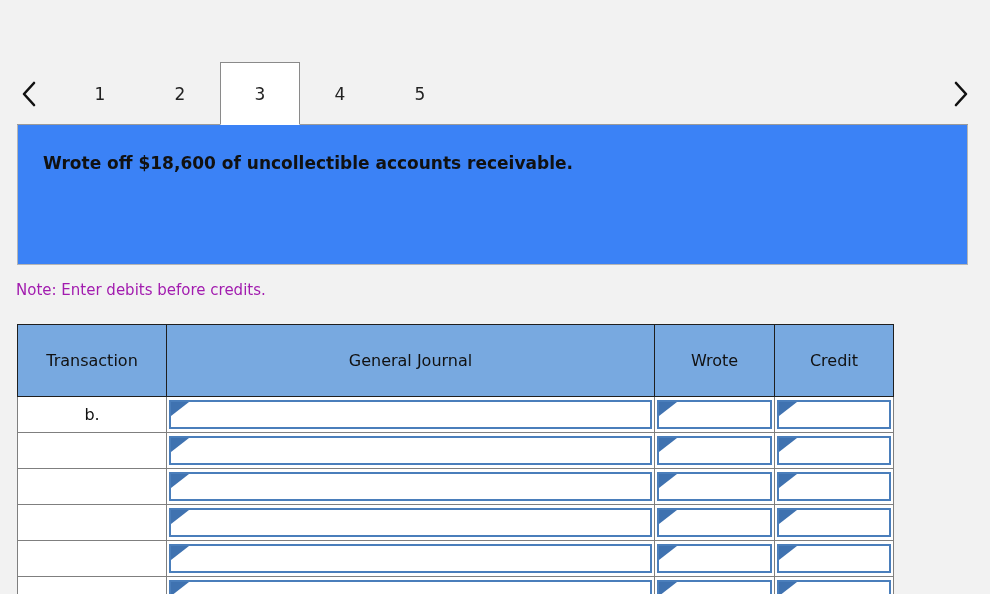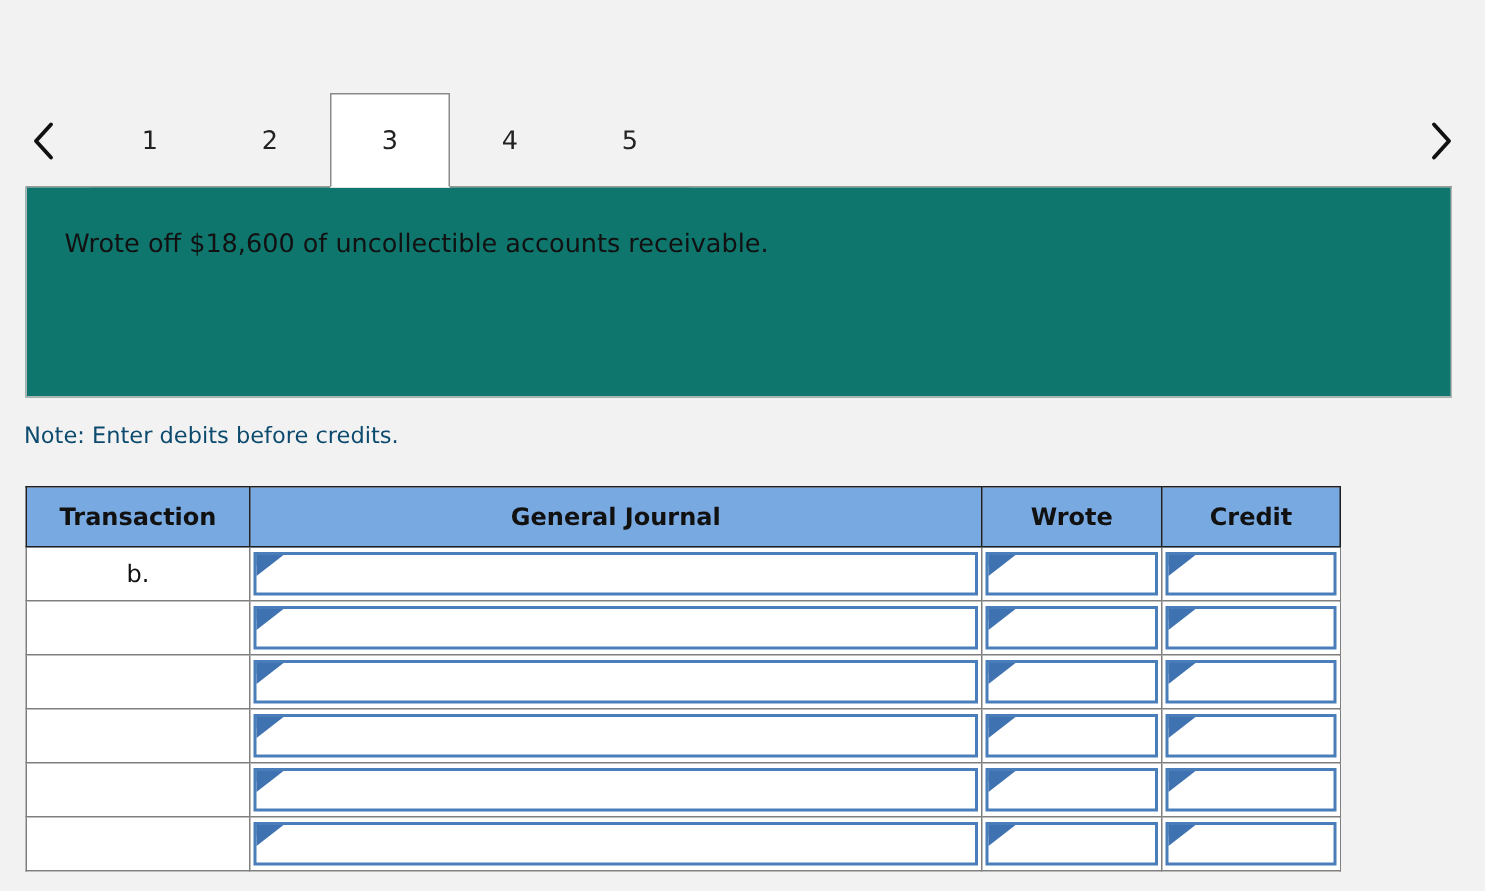--- a/index.html
+++ b/index.html
@@ -102,40 +102,41 @@
   }
 
   
   .content-panel {
     position: absolute;
     left: 17px;
     top: 125px;
     width: 951px;
     height: 140px;
     box-sizing: border-box;
-    background: #0f766e;
+    background: #3b82f6;
     border: 1px solid #b5b5b5;
     border-top: none;
     z-index: 2;
+    font-weight: bold;
   }
   .content-text {
     margin: 0;
     padding: 27px 0 0 25px;
     font-size: 17px;
     line-height: 22px;
     color: #111;
   }
 
   
   .note {
     position: absolute;
     left: 16px;
     top: 280px;
     font-size: 15px;
-    color: #0c4a6e;
+    color: #a21caf;
     line-height: 20px;
   }
 
   
   .journal {
     position: absolute;
     left: 17px;
     top: 324px;
     width: 876px;
     border-collapse: collapse;
@@ -145,24 +146,24 @@
   .journal col.c-trans  { width: 149px; }
   .journal col.c-gj     { width: 488px; }
   .journal col.c-debit  { width: 120px; }
   .journal col.c-credit { width: 119px; }
 
   .journal th {
     background: #78a9e0;
     border: 1px solid #1f1f1f;
     height: 39px;
     font-size: 16px;
-    font-weight: bold;
+    font-weight: normal;
     color: #111;
     text-align: center;
-    padding: 0;
+    padding: 16px;
   }
 
   .journal td {
     border: 1px solid #7f7f7f;
     height: 35px;
     padding: 0;
     vertical-align: middle;
     background: #ffffff;
   }
 

